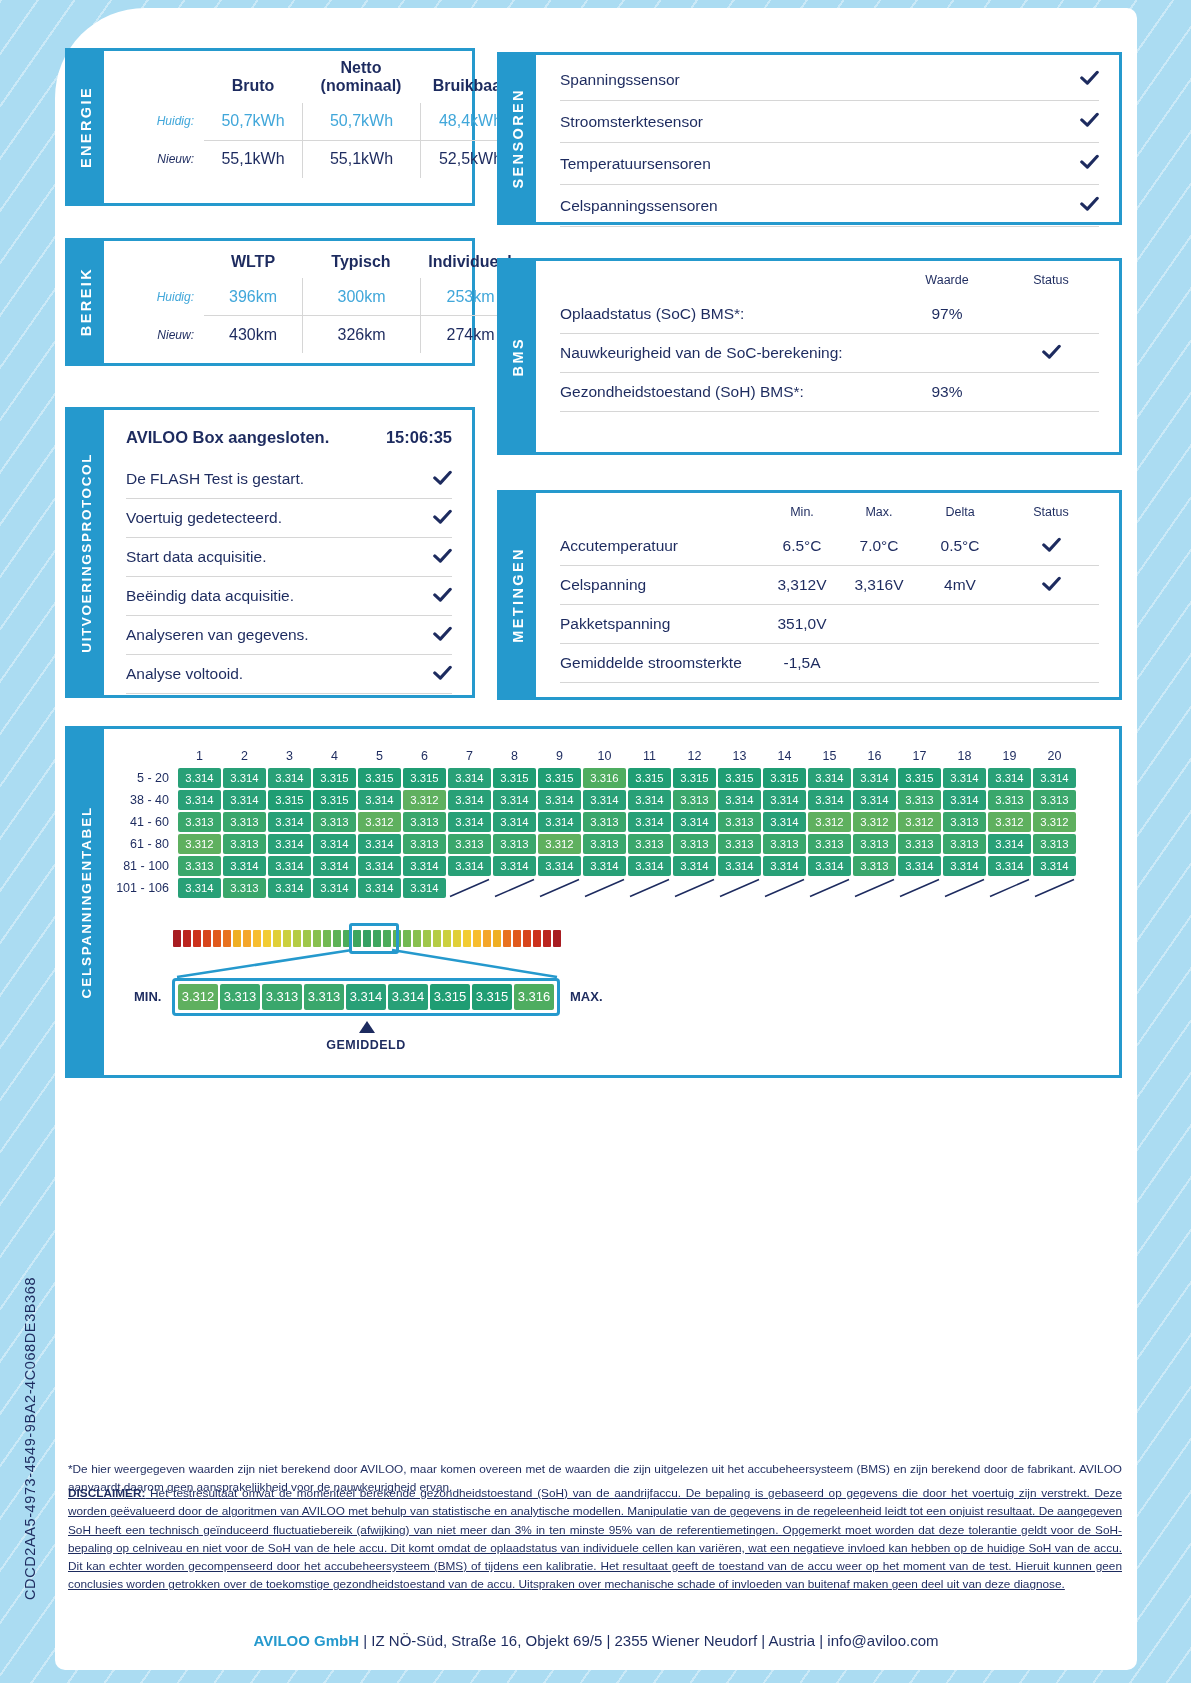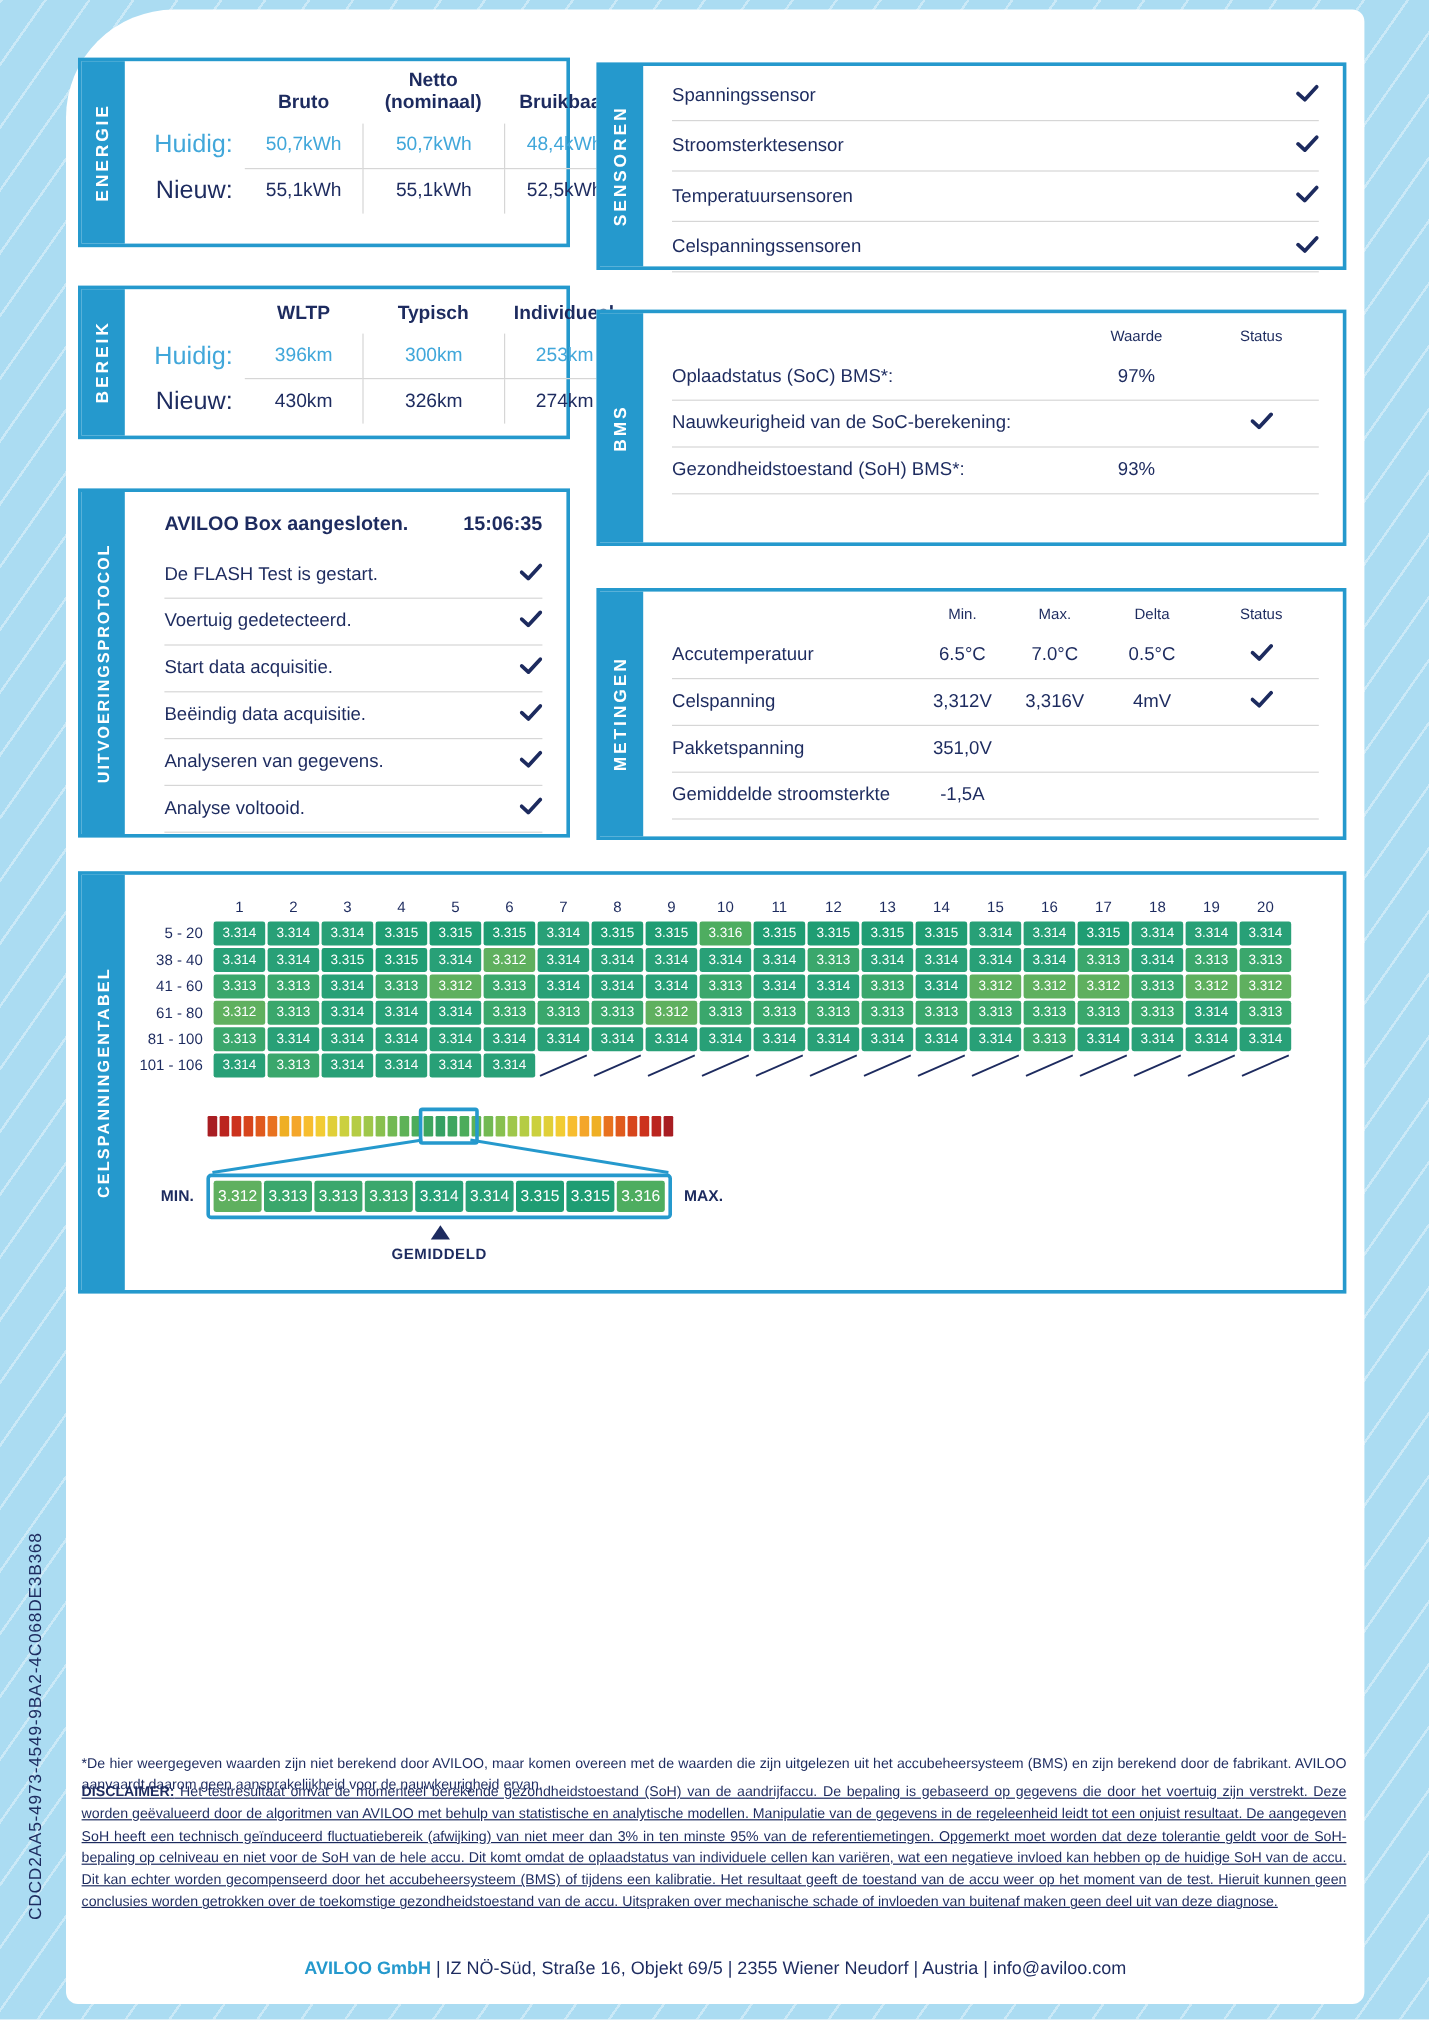--- a/index.html
+++ b/index.html
@@ -13,21 +13,21 @@
     writing-mode:vertical-rl;transform:rotate(180deg);font-size:14.5px;letter-spacing:.6px;color:var(--navy);}
   .panel{position:absolute;display:flex;background:#fff;border:3px solid var(--blue);box-sizing:border-box;}
   .strip{width:36px;background:var(--blue);display:flex;align-items:center;justify-content:center;flex:none;}
   .strip span{writing-mode:vertical-rl;transform:rotate(180deg);color:#fff;font-weight:bold;
     font-size:14.5px;letter-spacing:2.4px;white-space:nowrap;}
   .pc{flex:1;box-sizing:border-box;position:relative;}
   
   .eg{display:grid;grid-template-columns:96px 98px 118px 100px;padding:8px 10px 0 4px;}
   .eg .h{display:flex;align-items:flex-end;justify-content:center;text-align:center;
     font-weight:bold;font-size:16px;line-height:1.15;padding-bottom:7px;min-height:30px;}
-  .eg .rl{display:flex;align-items:center;justify-content:flex-end;padding-right:10px;font-size:21px;height:37px;}
+  .eg .rl{display:flex;align-items:center;justify-content:flex-end;padding-right:10px;font-size:12px;height:37px;font-style:italic;}
   .eg .v{display:flex;align-items:center;justify-content:center;font-size:16px;height:37px;}
   .eg .sep{border-left:1px solid var(--line);}
   .eg .b1{border-bottom:1px solid var(--line);text-align:center;}
   .hl{color:var(--lblue);}
   
   .list-pad{padding:4px 20px 0 24px;}
   .l-row{display:flex;align-items:center;justify-content:space-between;border-bottom:1px solid var(--line);}
   .s-row{height:41px;}
   .p-row{height:38px;}
   .p-head{display:flex;align-items:center;justify-content:space-between;height:46px;font-weight:bold;font-size:16.5px;}
@@ -120,21 +120,21 @@
         <div class="v sep">326km</div>
         <div class="v sep">274km</div>
       </div>
     </div>
   </section>
 
   <section class="panel" style="left:65px;top:407px;width:410px;height:291px;">
     <div class="strip">
         <span style="font-size:13.5px;letter-spacing:1.6px;">UITVOERINGSPROTOCOL</span>
       </div>
-    <div class="pc list-pad" style="padding-left:33px;">
+    <div class="pc list-pad" style="padding-left:22px;">
       <div class="p-head">
         <span>AVILOO Box aangesloten.</span>
         <span>15:06:35</span>
       </div>
       <div id="protocol-rows">
           <div class="l-row p-row">
             <span class="row-label">De FLASH Test is gestart.</span>
             <span class="check-cell"><svg width="19" height="15" viewBox="0 0 22 17">
                 <path d="M2 9 L8.5 15 L20 2.5" fill="none" stroke="#1d2b5f" stroke-width="3.6" stroke-linecap="round" stroke-linejoin="round"></path>
               </svg></span>

